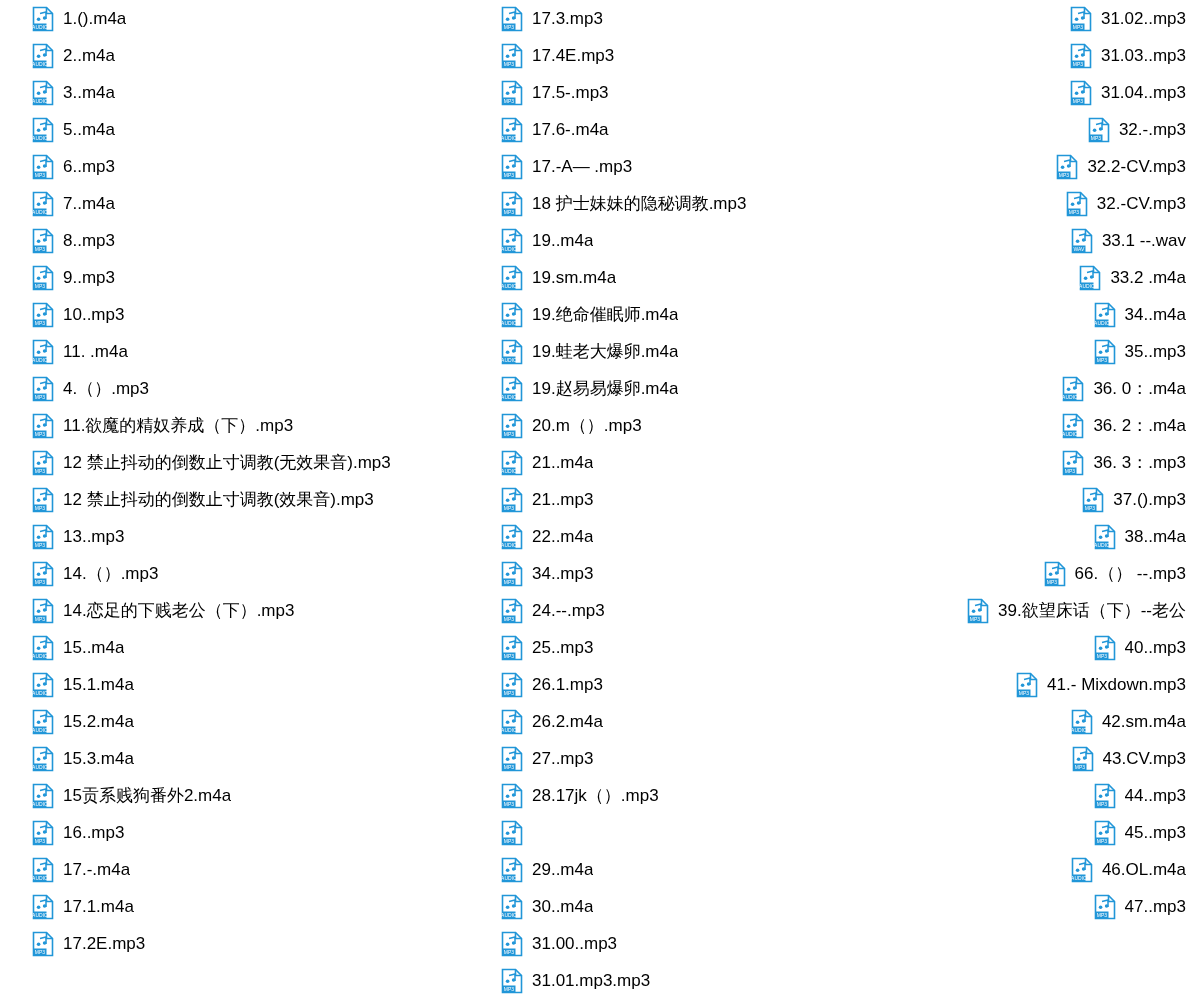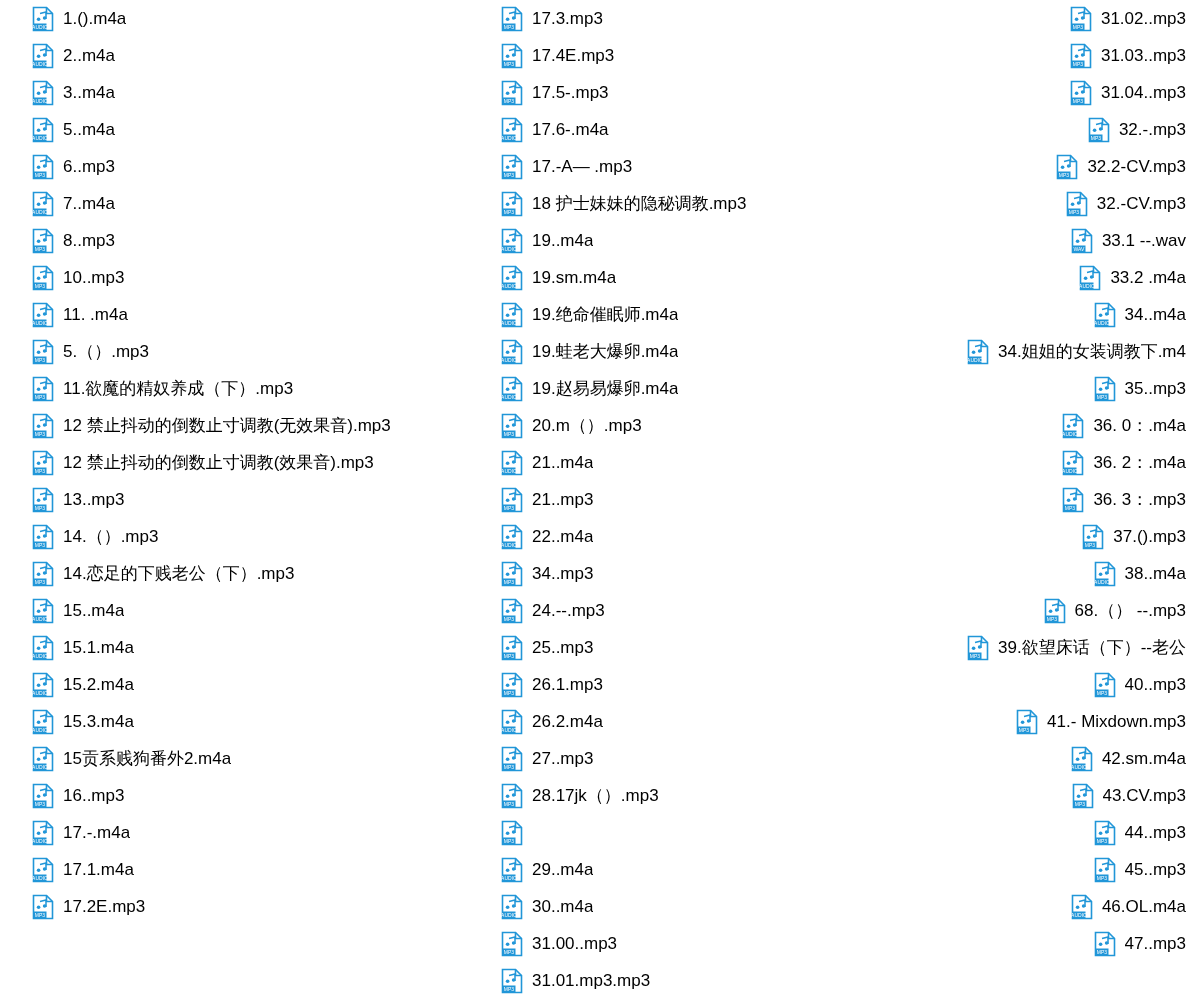--- a/index.html
+++ b/index.html
@@ -159,20 +159,34 @@
           <svg width="22" height="26" viewBox="0 0 22 26">
             <path d="M1.5 1.5 H14.5 L20.5 7.5 V24.5 H1.5 Z" fill="#ffffff" stroke="#2196d8" stroke-width="1.6"></path>
             <path d="M14.5 1.5 V7.5 H20.5" fill="none" stroke="#2196d8" stroke-width="1.6"></path>
             <path d="M8 7.5 L14 6 V13 " fill="none" stroke="#2196d8" stroke-width="1.5"></path>
             <circle cx="6.6" cy="13.2" r="1.8" fill="#2196d8"></circle>
             <circle cx="12.6" cy="12" r="1.8" fill="#2196d8"></circle>
             <rect x="1.5" y="17.5" width="13" height="7" fill="#2196d8"></rect>
             <text x="8" y="23" font-family="Liberation Sans, sans-serif" font-size="5" fill="#ffffff" text-anchor="middle">MP3</text>
           </svg>
         </span>
+        <span class="file-label">9..mp3</span>
+      </div>
+      <div class="file-item">
+        <span class="icon-wrap">
+          <svg width="22" height="26" viewBox="0 0 22 26">
+            <path d="M1.5 1.5 H14.5 L20.5 7.5 V24.5 H1.5 Z" fill="#ffffff" stroke="#2196d8" stroke-width="1.6"></path>
+            <path d="M14.5 1.5 V7.5 H20.5" fill="none" stroke="#2196d8" stroke-width="1.6"></path>
+            <path d="M8 7.5 L14 6 V13 " fill="none" stroke="#2196d8" stroke-width="1.5"></path>
+            <circle cx="6.6" cy="13.2" r="1.8" fill="#2196d8"></circle>
+            <circle cx="12.6" cy="12" r="1.8" fill="#2196d8"></circle>
+            <rect x="1.5" y="17.5" width="13" height="7" fill="#2196d8"></rect>
+            <text x="8" y="23" font-family="Liberation Sans, sans-serif" font-size="5" fill="#ffffff" text-anchor="middle">MP3</text>
+          </svg>
+        </span>
         <span class="file-label">10..mp3</span>
       </div>
       <div class="file-item">
         <span class="icon-wrap">
           <svg width="22" height="26" viewBox="0 0 22 26">
             <path d="M1.5 1.5 H14.5 L20.5 7.5 V24.5 H1.5 Z" fill="#ffffff" stroke="#2196d8" stroke-width="1.6"></path>
             <path d="M14.5 1.5 V7.5 H20.5" fill="none" stroke="#2196d8" stroke-width="1.6"></path>
             <path d="M8 7.5 L14 6 V13 " fill="none" stroke="#2196d8" stroke-width="1.5"></path>
             <circle cx="6.6" cy="13.2" r="1.8" fill="#2196d8"></circle>
             <circle cx="12.6" cy="12" r="1.8" fill="#2196d8"></circle>
@@ -187,21 +201,21 @@
           <svg width="22" height="26" viewBox="0 0 22 26">
             <path d="M1.5 1.5 H14.5 L20.5 7.5 V24.5 H1.5 Z" fill="#ffffff" stroke="#2196d8" stroke-width="1.6"></path>
             <path d="M14.5 1.5 V7.5 H20.5" fill="none" stroke="#2196d8" stroke-width="1.6"></path>
             <path d="M8 7.5 L14 6 V13 " fill="none" stroke="#2196d8" stroke-width="1.5"></path>
             <circle cx="6.6" cy="13.2" r="1.8" fill="#2196d8"></circle>
             <circle cx="12.6" cy="12" r="1.8" fill="#2196d8"></circle>
             <rect x="1.5" y="17.5" width="13" height="7" fill="#2196d8"></rect>
             <text x="8" y="23" font-family="Liberation Sans, sans-serif" font-size="5" fill="#ffffff" text-anchor="middle">MP3</text>
           </svg>
         </span>
-        <span class="file-label">5.（）.mp3</span>
+        <span class="file-label">4.（）.mp3</span>
       </div>
       <div class="file-item">
         <span class="icon-wrap">
           <svg width="22" height="26" viewBox="0 0 22 26">
             <path d="M1.5 1.5 H14.5 L20.5 7.5 V24.5 H1.5 Z" fill="#ffffff" stroke="#2196d8" stroke-width="1.6"></path>
             <path d="M14.5 1.5 V7.5 H20.5" fill="none" stroke="#2196d8" stroke-width="1.6"></path>
             <path d="M8 7.5 L14 6 V13 " fill="none" stroke="#2196d8" stroke-width="1.5"></path>
             <circle cx="6.6" cy="13.2" r="1.8" fill="#2196d8"></circle>
             <circle cx="12.6" cy="12" r="1.8" fill="#2196d8"></circle>
             <rect x="1.5" y="17.5" width="13" height="7" fill="#2196d8"></rect>
@@ -915,34 +929,20 @@
       </div>
       <div class="file-item">
         <span class="icon-wrap">
           <svg width="22" height="26" viewBox="0 0 22 26">
             <path d="M1.5 1.5 H14.5 L20.5 7.5 V24.5 H1.5 Z" fill="#ffffff" stroke="#2196d8" stroke-width="1.6"></path>
             <path d="M14.5 1.5 V7.5 H20.5" fill="none" stroke="#2196d8" stroke-width="1.6"></path>
             <path d="M8 7.5 L14 6 V13 " fill="none" stroke="#2196d8" stroke-width="1.5"></path>
             <circle cx="6.6" cy="13.2" r="1.8" fill="#2196d8"></circle>
             <circle cx="12.6" cy="12" r="1.8" fill="#2196d8"></circle>
             <rect x="1.5" y="17.5" width="13" height="7" fill="#2196d8"></rect>
-            <text x="8" y="23" font-family="Liberation Sans, sans-serif" font-size="5" fill="#ffffff" text-anchor="middle">AUDIO</text>
-          </svg>
-        </span>
-        <span class="file-label">34.姐姐的女装调教下.m4</span>
-      </div>
-      <div class="file-item">
-        <span class="icon-wrap">
-          <svg width="22" height="26" viewBox="0 0 22 26">
-            <path d="M1.5 1.5 H14.5 L20.5 7.5 V24.5 H1.5 Z" fill="#ffffff" stroke="#2196d8" stroke-width="1.6"></path>
-            <path d="M14.5 1.5 V7.5 H20.5" fill="none" stroke="#2196d8" stroke-width="1.6"></path>
-            <path d="M8 7.5 L14 6 V13 " fill="none" stroke="#2196d8" stroke-width="1.5"></path>
-            <circle cx="6.6" cy="13.2" r="1.8" fill="#2196d8"></circle>
-            <circle cx="12.6" cy="12" r="1.8" fill="#2196d8"></circle>
-            <rect x="1.5" y="17.5" width="13" height="7" fill="#2196d8"></rect>
             <text x="8" y="23" font-family="Liberation Sans, sans-serif" font-size="5" fill="#ffffff" text-anchor="middle">MP3</text>
           </svg>
         </span>
         <span class="file-label">35..mp3</span>
       </div>
       <div class="file-item">
         <span class="icon-wrap">
           <svg width="22" height="26" viewBox="0 0 22 26">
             <path d="M1.5 1.5 H14.5 L20.5 7.5 V24.5 H1.5 Z" fill="#ffffff" stroke="#2196d8" stroke-width="1.6"></path>
             <path d="M14.5 1.5 V7.5 H20.5" fill="none" stroke="#2196d8" stroke-width="1.6"></path>
@@ -1016,21 +1016,21 @@
           <svg width="22" height="26" viewBox="0 0 22 26">
             <path d="M1.5 1.5 H14.5 L20.5 7.5 V24.5 H1.5 Z" fill="#ffffff" stroke="#2196d8" stroke-width="1.6"></path>
             <path d="M14.5 1.5 V7.5 H20.5" fill="none" stroke="#2196d8" stroke-width="1.6"></path>
             <path d="M8 7.5 L14 6 V13 " fill="none" stroke="#2196d8" stroke-width="1.5"></path>
             <circle cx="6.6" cy="13.2" r="1.8" fill="#2196d8"></circle>
             <circle cx="12.6" cy="12" r="1.8" fill="#2196d8"></circle>
             <rect x="1.5" y="17.5" width="13" height="7" fill="#2196d8"></rect>
             <text x="8" y="23" font-family="Liberation Sans, sans-serif" font-size="5" fill="#ffffff" text-anchor="middle">MP3</text>
           </svg>
         </span>
-        <span class="file-label">68.（） --.mp3</span>
+        <span class="file-label">66.（） --.mp3</span>
       </div>
       <div class="file-item">
         <span class="icon-wrap">
           <svg width="22" height="26" viewBox="0 0 22 26">
             <path d="M1.5 1.5 H14.5 L20.5 7.5 V24.5 H1.5 Z" fill="#ffffff" stroke="#2196d8" stroke-width="1.6"></path>
             <path d="M14.5 1.5 V7.5 H20.5" fill="none" stroke="#2196d8" stroke-width="1.6"></path>
             <path d="M8 7.5 L14 6 V13 " fill="none" stroke="#2196d8" stroke-width="1.5"></path>
             <circle cx="6.6" cy="13.2" r="1.8" fill="#2196d8"></circle>
             <circle cx="12.6" cy="12" r="1.8" fill="#2196d8"></circle>
             <rect x="1.5" y="17.5" width="13" height="7" fill="#2196d8"></rect>

